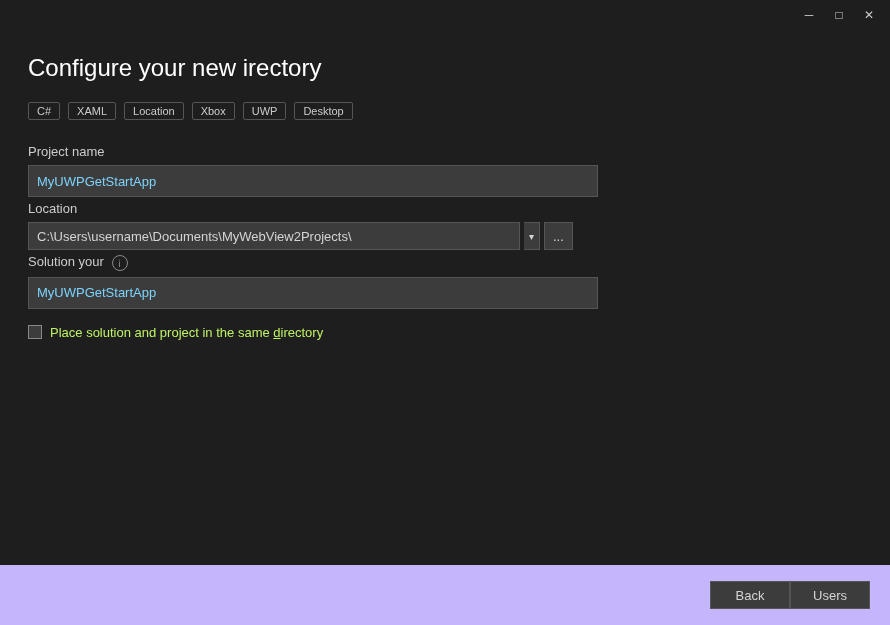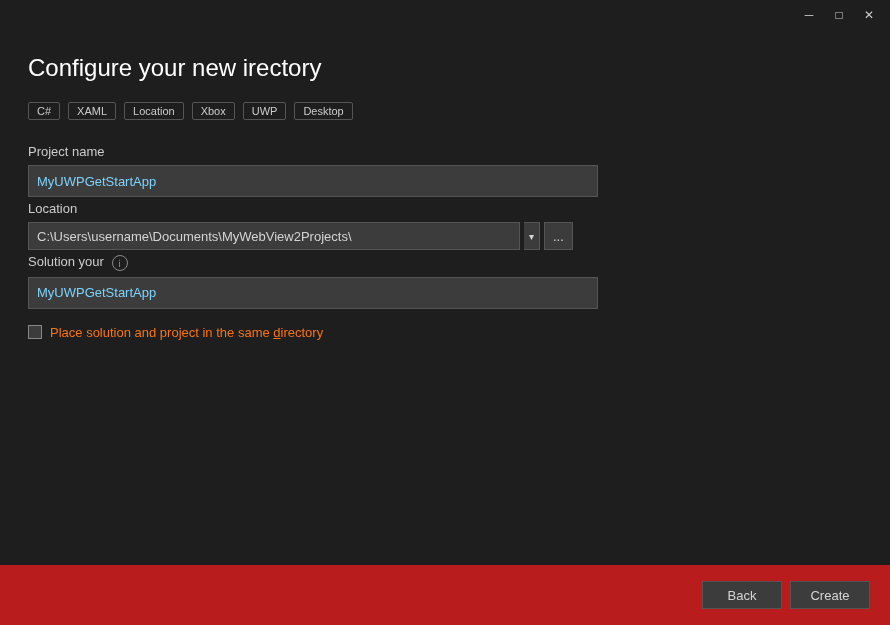--- a/index.html
+++ b/index.html
@@ -173,40 +173,40 @@
       cursor: pointer;
       appearance: none;
       -webkit-appearance: none;
     }
 
     .checkbox-input:checked {
       background: #007acc;
     }
 
     .checkbox-label {
-      color: #f97316;
+      color: #bef264;
       font-size: 13px;
       cursor: pointer;
     }
 
     .checkbox-label .underline {
       text-decoration: underline;
     }
 
     .footer {
       position: absolute;
       bottom: 0;
       right: 0;
       left: 0;
       display: flex;
       justify-content: flex-end;
       align-items: center;
       padding: 16px 20px;
-      gap: 8px;
-      background: #b91c1c;
+      gap: 0;
+      background: #c4b5fd;
     }
 
     .footer-btn {
       height: 28px;
       min-width: 80px;
       padding: 0 16px;
       background: #3c3c3c;
       border: 1px solid #555555;
       color: #d4d4d4;
       cursor: pointer;
@@ -277,14 +277,14 @@
       Place solution and project in the same <span class="underline">d</span>irectory
     </label>
   </div>
 
 </div>
 
 <div class="divider-line"></div>
 
 <div class="footer">
   <button class="footer-btn">Back</button>
-  <button class="footer-btn primary">Create</button>
+  <button class="footer-btn primary">Users</button>
 </div>
 
 </body></html>

